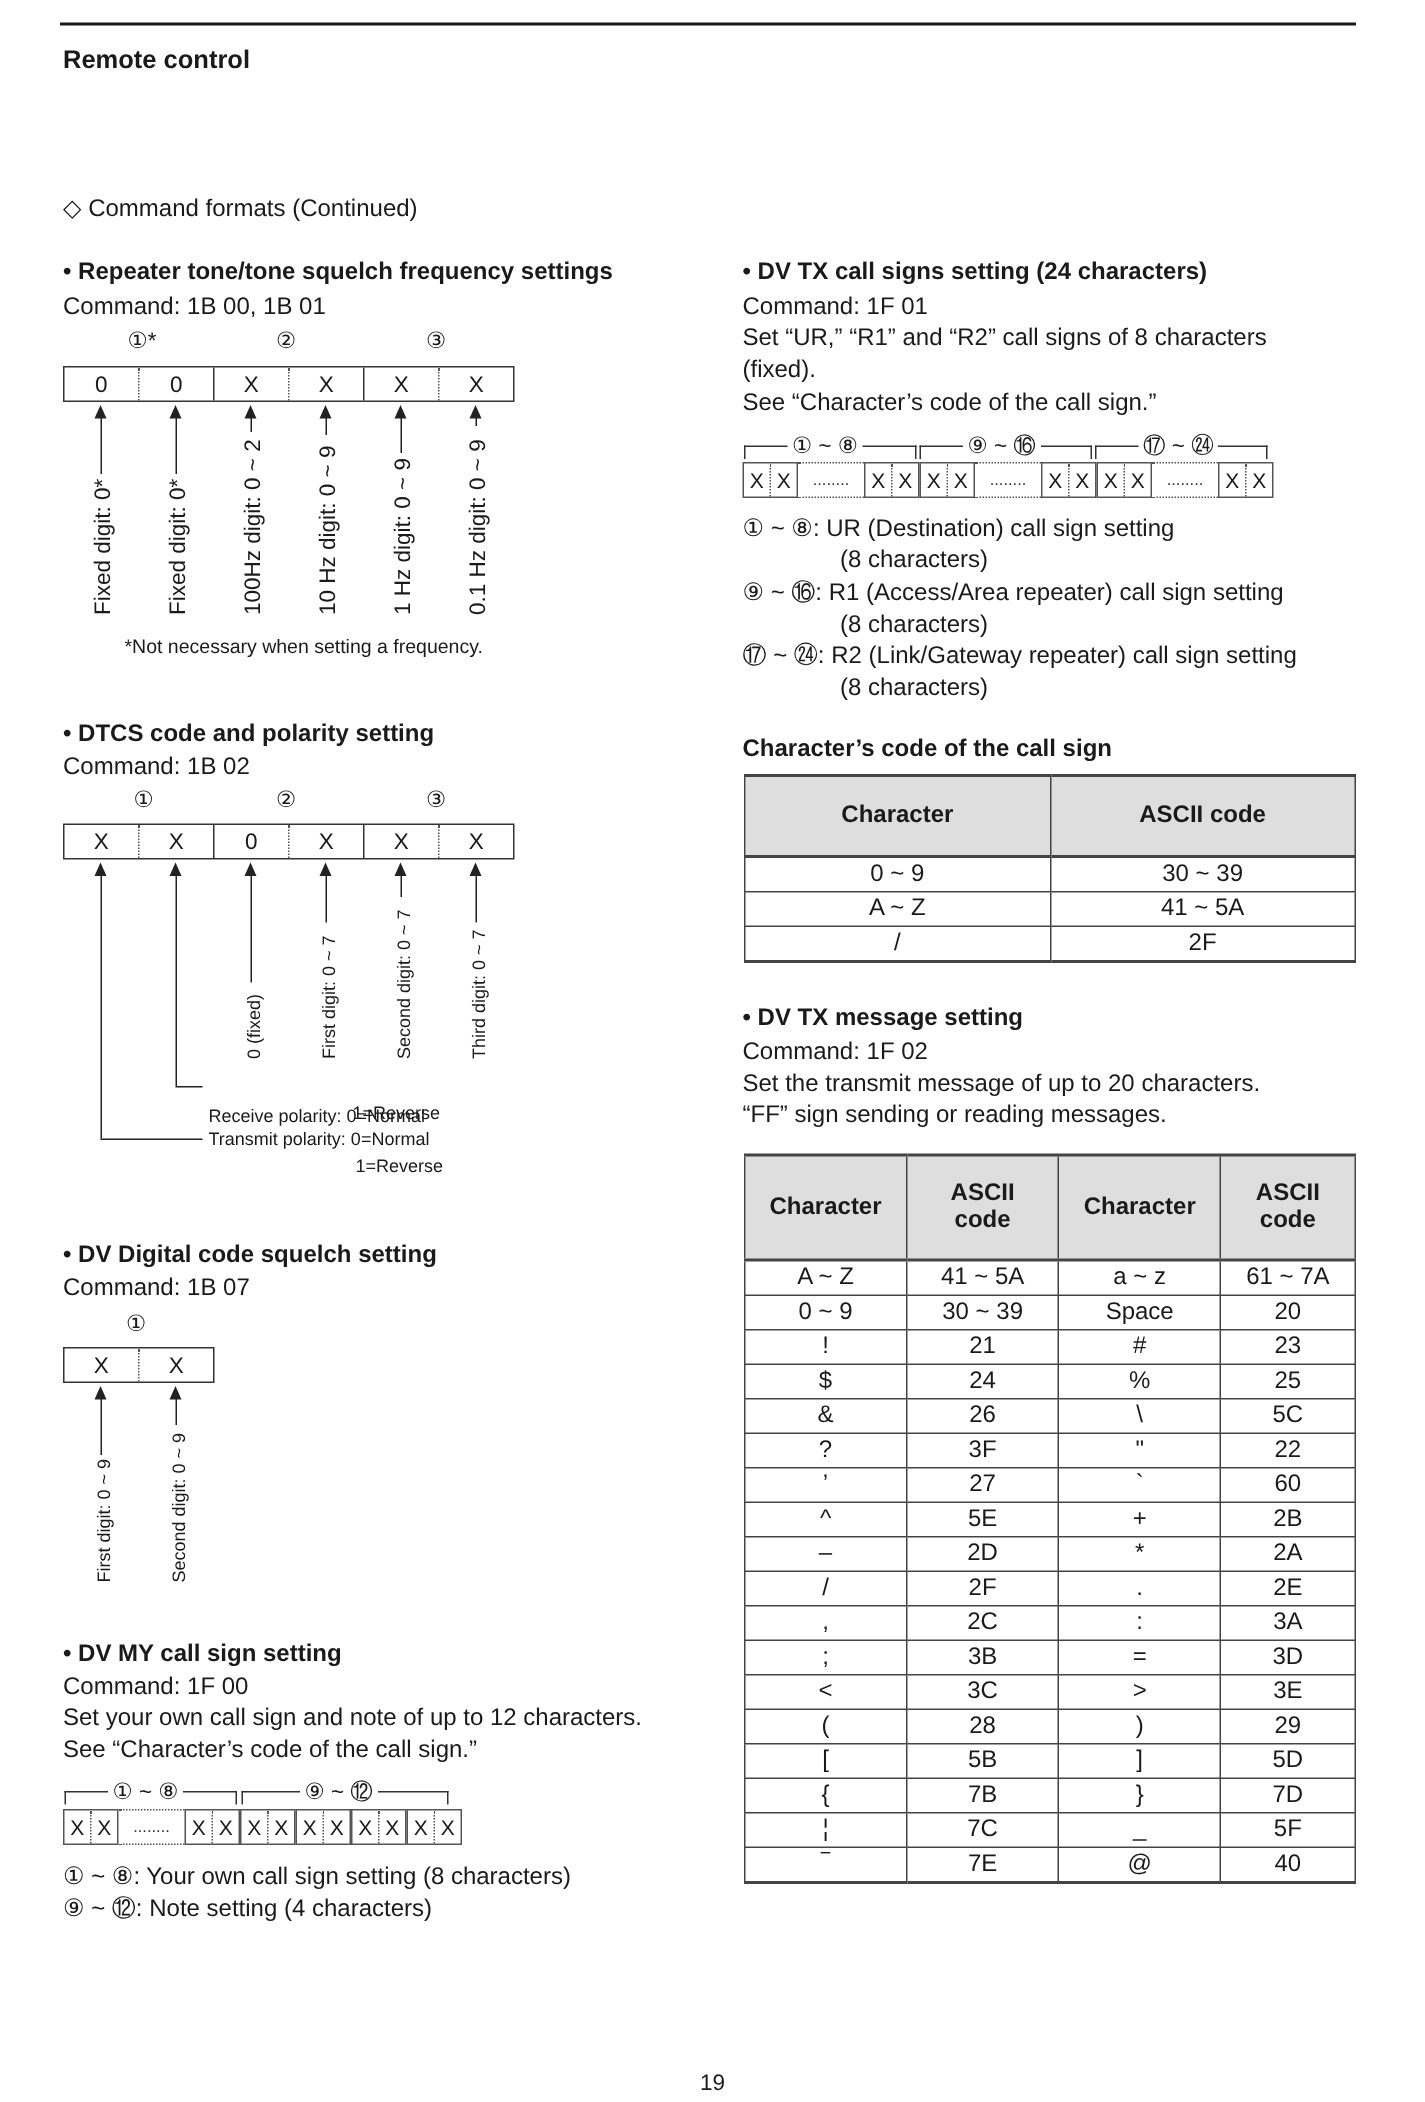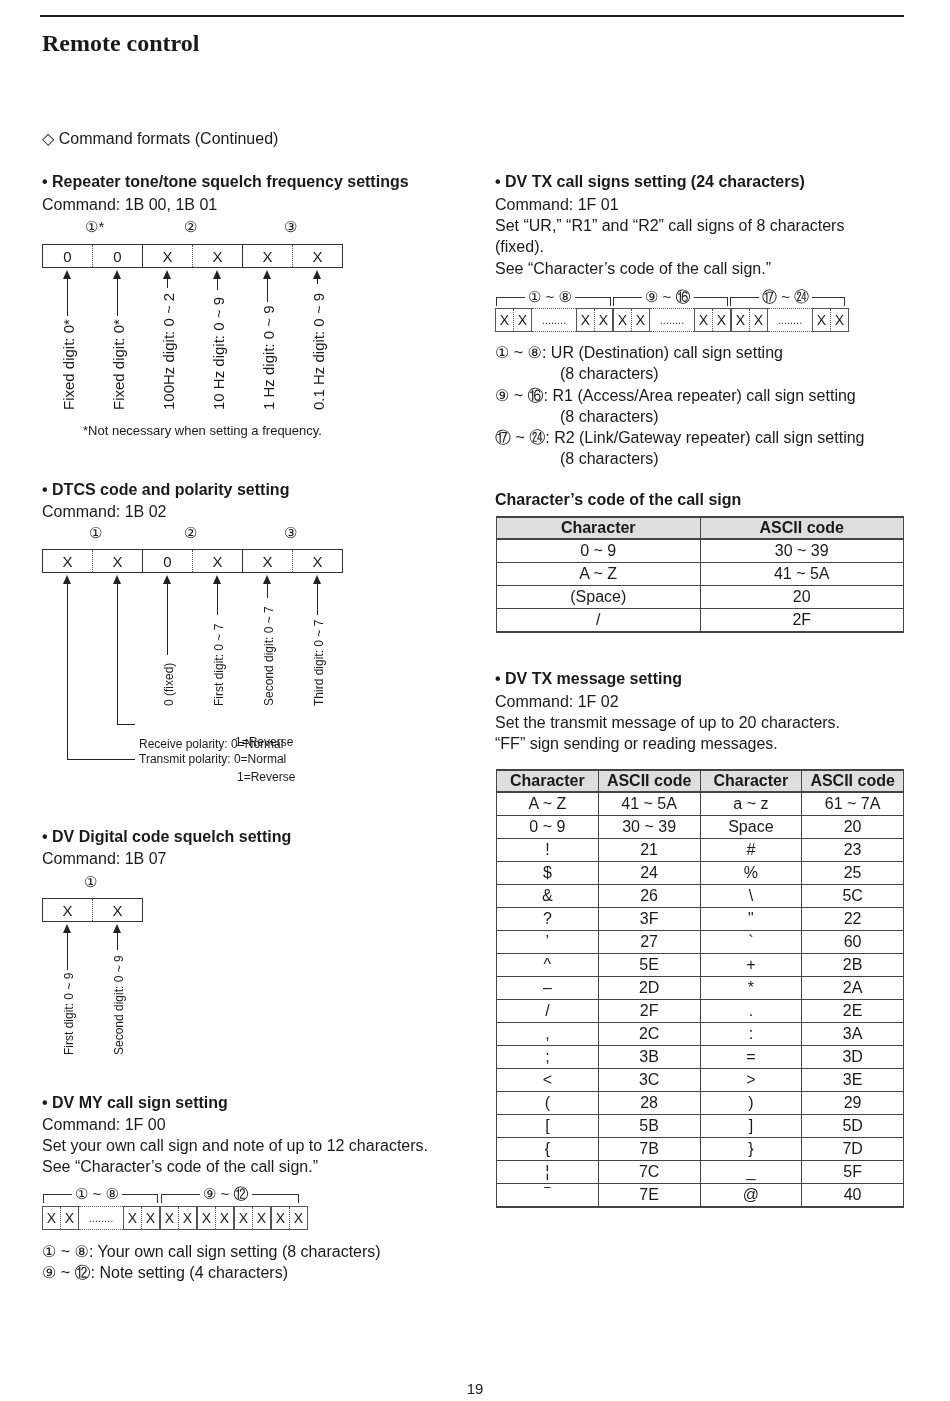--- a/index.html
+++ b/index.html
@@ -1,20 +1,20 @@
 <!DOCTYPE html>
 <html><head>
 <meta charset="utf-8">
 <style>
   html, body { margin: 0; padding: 0; background: #ffffff; }
   body { width: 950px; height: 1401px; position: relative; overflow: hidden;
          font-family: "Liberation Sans", sans-serif; color: #1a1a1a; }
   .abs { position: absolute; }
   .rule-top { left: 40px; top: 15px; width: 864px; height: 2px; background: #1a1a1a; }
-  .page-title { left: 42px; top: 30px; font-size: 24px; font-weight: bold; font-family: Liberation Serif, serif; }
+  .page-title { left: 42px; top: 30px; font-size: 17px; font-weight: bold; }
   .subsec { left: 42px; top: 129px; font-size: 16px; }
   .sec-title { font-size: 16px; font-weight: bold; white-space: nowrap; }
   .sec-title .normal { font-weight: bold; }
   .line { font-size: 16px; line-height: 21px; white-space: nowrap; }
   .small { font-size: 12px; white-space: nowrap; }
   .circled { font-size: 15px; }
   
   .dbox { position: absolute; border: 1px solid #333; height: 24px; box-sizing: border-box; display: flex; }
   .dbox .cell { flex: 1; display: flex; align-items: center; justify-content: center; font-size: 15px; position: relative; }
   .dbox .cell.dotted-left { border-left: 1px dotted #555; }
@@ -24,21 +24,21 @@
   .arrowhead { position: absolute; width: 0; height: 0; border-left: 4px solid transparent; border-right: 4px solid transparent; border-bottom: 9px solid #222; }
   .hline { position: absolute; height: 1px; background: #222; }
   
   .cs-row { position: absolute; display: flex; height: 24px; }
   .cs-box { border: 1px solid #555; display: flex; height: 24px; box-sizing: border-box; }
   .cs-box span { width: 17px; display: flex; align-items: center; justify-content: center; font-size: 14px; }
   .cs-box span + span { border-left: 1px dotted #555; }
   .cs-gap { border-top: 1px dotted #555; border-bottom: 1px dotted #555; height: 24px; box-sizing: border-box; display: flex; align-items: center; justify-content: center; font-size: 11px; letter-spacing: 0; color: #333; }
   
   table.codes { position: absolute; border-collapse: collapse; font-size: 16px; }
-  table.codes th { background: #dedede; font-weight: bold; border: 1px solid #444; border-top: 2px solid #444; border-bottom: 2px solid #444; padding: 0; height: 20px; }
+  table.codes th { background: #dedede; font-weight: bold; border: 1px solid #444; border-top: 2px solid #444; border-bottom: 2px solid #444; padding: 16px; height: 20px; }
   table.codes td { border: 1px solid #444; text-align: center; padding: 0; height: 22px; }
   table.codes tr:last-child td { border-bottom: 2px solid #444; }
   .bracket { position: absolute; height: 8px; border-top: 1px solid #333; border-left: 1px solid #333; border-right: 1px solid #333; }
   .bracket-label { position: absolute; background: #fff; padding: 0 3px; font-size: 15px; top: -10px; white-space: nowrap; }
   .page-num { left: 0; width: 950px; top: 1380px; text-align: center; font-size: 15px; }
 </style>
 </head>
 <body>
 
 <div class="abs rule-top"></div>
@@ -259,24 +259,20 @@
       </tr>
     </thead>
     <tbody id="callsign-tbody">
         <tr>
           <td>0 ~ 9</td>
           <td>30 ~ 39</td>
         </tr>
         <tr>
           <td>A ~ Z</td>
           <td>41 ~ 5A</td>
-        </tr>
-        <tr>
-          <td>(Space)</td>
-          <td>20</td>
         </tr>
         <tr>
           <td>/</td>
           <td>2F</td>
         </tr>
       </tbody>
   </table>
 </div>
 
 <div>

